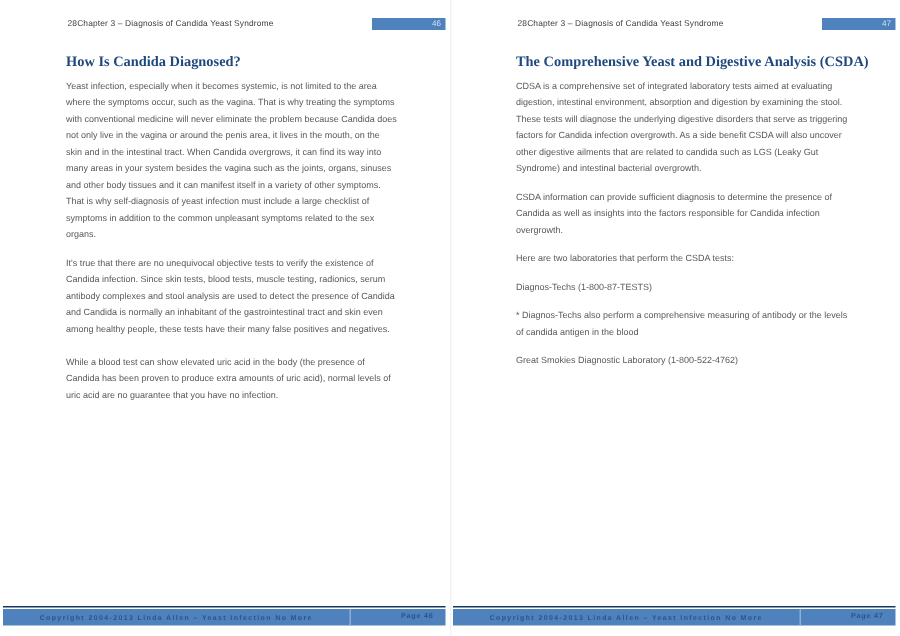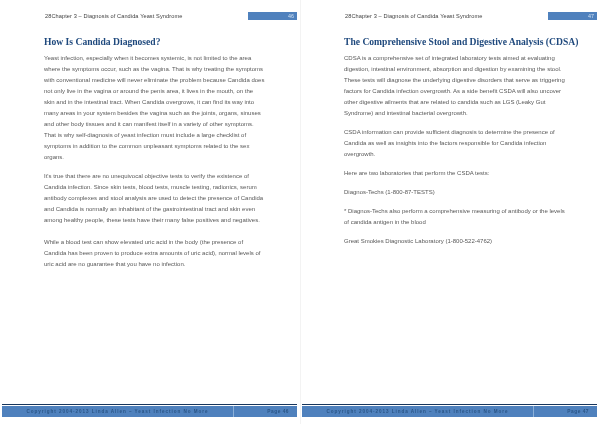--- a/index.html
+++ b/index.html
@@ -105,21 +105,21 @@
         <div class="footer-copy">Copyright 2004-2013 Linda Allen – Yeast Infection No More</div>
         <div class="footer-page-cell">Page 46</div>
       </div>
     </div>
   </div>
 
   <div class="page">
     <div class="page-header-text">28Chapter 3 – Diagnosis of Candida Yeast Syndrome</div>
     <div class="page-header-bar">47</div>
 
-    <h1 class="page-heading">The Comprehensive Stool and Digestive Analysis (CDSA)</h1>
+    <h1 class="page-heading">The Comprehensive Yeast and Digestive Analysis (CSDA)</h1>
 
     <div class="page-body">
       <p>CDSA is a comprehensive set of integrated laboratory tests aimed at evaluating digestion, intestinal environment, absorption and digestion by examining the stool. These tests will diagnose the underlying digestive disorders that serve as triggering factors for Candida infection overgrowth. As a side benefit CSDA will also uncover other digestive ailments that are related to candida such as LGS (Leaky Gut Syndrome) and intestinal bacterial overgrowth.</p>
       <p>CSDA information can provide sufficient diagnosis to determine the presence of Candida as well as insights into the factors responsible for Candida infection overgrowth.</p>
       <p>Here are two laboratories that perform the CSDA tests:</p>
       <p>Diagnos-Techs (1-800-87-TESTS)</p>
       <p>* Diagnos-Techs also perform a comprehensive measuring of antibody or the levels of candida antigen in the blood</p>
       <p>Great Smokies Diagnostic Laboratory (1-800-522-4762)</p>
     </div>
 

